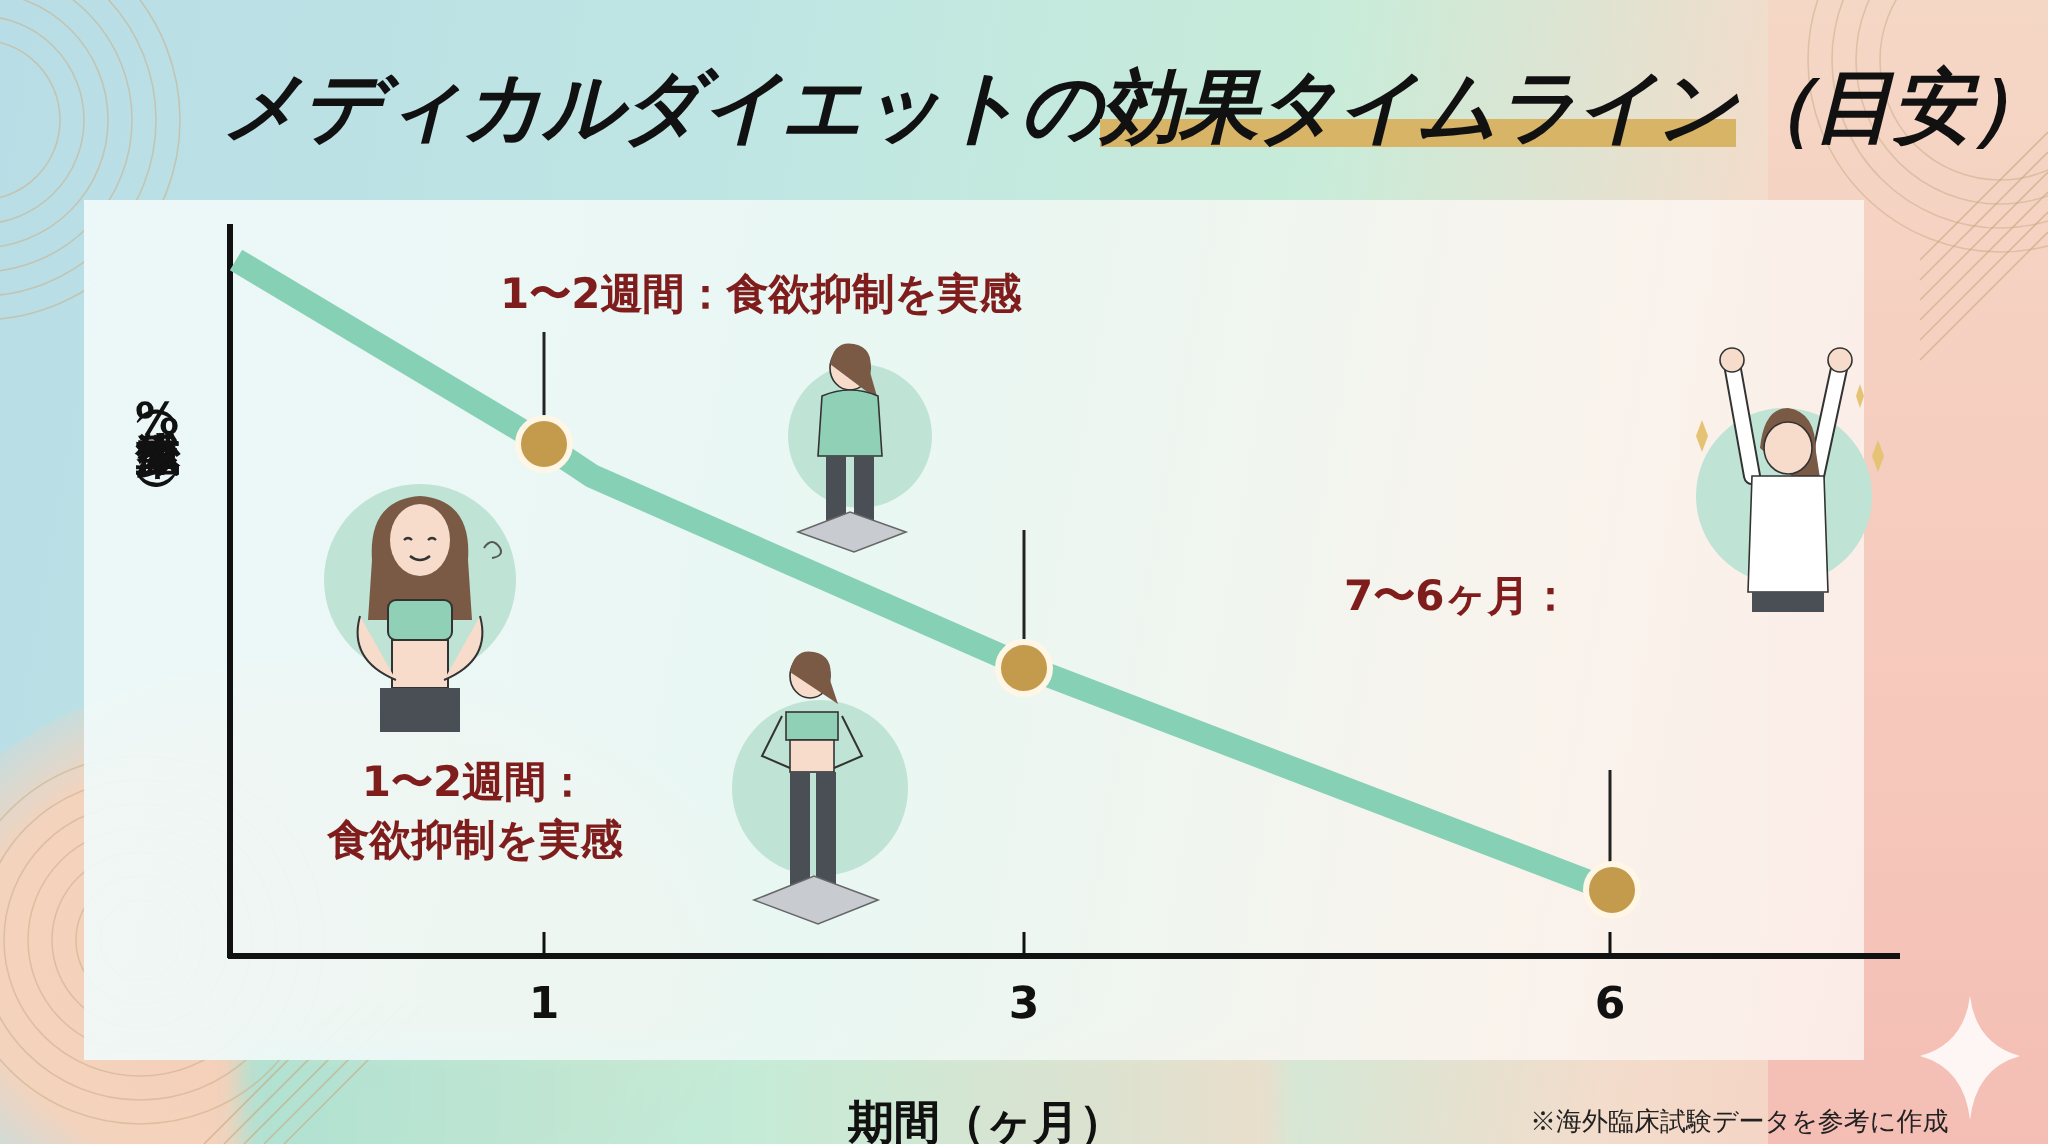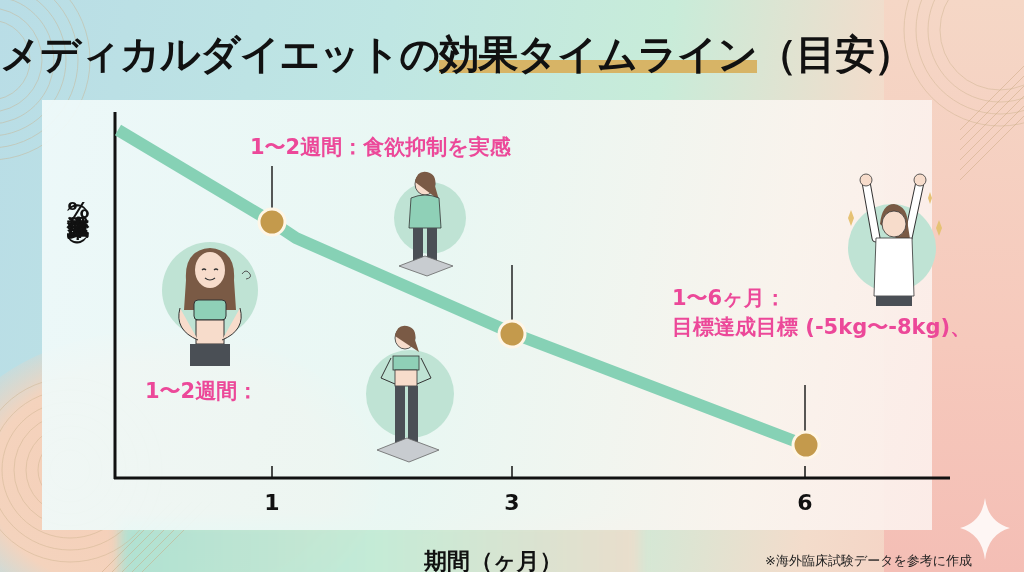--- a/index.html
+++ b/index.html
@@ -6,32 +6,32 @@
   body{width:1024px;height:572px;overflow:hidden;position:relative;
     font-family:"DejaVu Sans","Liberation Sans",sans-serif;
     background:linear-gradient(100deg,#b9dde6 0%,#bfe6e3 35%,#c8ecd9 60%,#f3dccb 80%,#f7c9bd 100%);}
   .bg-blob-left{position:absolute;left:-60px;top:330px;width:440px;height:300px;border-radius:50%;
     background:radial-gradient(ellipse at center,#f6cdb6 0%,#f4d3bd 55%,rgba(244,211,189,0) 75%);}
   .bg-blob-bottom{position:absolute;left:120px;top:520px;width:520px;height:120px;
     background:linear-gradient(90deg,#a9e3d5,#c6ecd6,#eddccb);filter:blur(6px);opacity:.9;}
   .bg-right{position:absolute;right:0;top:0;width:140px;height:572px;
     background:linear-gradient(180deg,#f5d7c6 0%,#f6c9bc 60%,#f4beb5 100%);}
   .deco{position:absolute;pointer-events:none;}
-  .title{position:absolute;left:0;top:24px;width:1024px;text-align:left;
-    font-size:40px;font-weight:900;letter-spacing:-1px;color:#111;line-height:60px;}
+  .title{position:absolute;left:0;top:24px;width:1024px;text-align:right;
+    font-size:40px;font-weight:900;letter-spacing:-1px;color:#111;line-height:60px;font-style:italic;}
   .title .hl{background:linear-gradient(180deg,rgba(0,0,0,0) 62%,#d7b466 62%,#d7b466 92%,rgba(0,0,0,0) 92%);}
   .panel{position:absolute;left:42px;top:100px;width:890px;height:430px;
     background:linear-gradient(100deg,rgba(240,250,250,.93) 0%,rgba(236,248,244,.93) 45%,rgba(250,244,238,.94) 80%,rgba(252,238,234,.94) 100%);}
   .chart{position:absolute;left:0;top:0;}
   .ylabel{position:absolute;left:62px;top:198px;width:30px;font-size:22px;font-weight:700;
     color:#111;line-height:27px;text-align:center;writing-mode:vertical-rl;text-orientation:upright;}
   .xtick{position:absolute;top:490px;font-size:22px;font-weight:700;color:#111;width:30px;text-align:center;}
   .xlabel{position:absolute;left:424px;top:546px;font-size:23px;font-weight:700;color:#111;}
-  .note{position:absolute;left:765px;top:552px;font-size:13px;color:#222;}
-  .ann{position:absolute;font-size:21px;font-weight:700;color:#ec4899;line-height:29px;white-space:nowrap;}
+  .note{position:absolute;left:765px;top:552px;font-size:13px;color:#222;font-family:Liberation Mono, monospace;}
+  .ann{position:absolute;font-size:21px;font-weight:700;color:#7f1d1d;line-height:29px;white-space:nowrap;}
   .fig{position:absolute;}
 </style>
 </head>
 <body>
 
 <div class="bg-blob-left"></div>
 <div class="bg-blob-bottom"></div>
 <div class="bg-right"></div>
 
 <svg class="deco" style="left:0;top:0" width="1024" height="572">
@@ -147,20 +147,20 @@
 
 <div class="xtick" style="left:257px">1</div>
 <div class="xtick" style="left:497px">3</div>
 <div class="xtick" style="left:790px">6</div>
 <div class="xlabel">期間（ヶ月）</div>
 
 <div class="ann" style="left:250px;top:133px">1〜2週間：食欲抑制を実感</div>
 <div class="ann" style="left:478px;top:198px">
 </div>
 <div class="ann" style="left:672px;top:284px">
-  <div>1〜6ヶ月：</div>
-  <div>目標達成目標 (-5kg〜-8kg)、</div>
+  <div>7〜6ヶ月：</div>
 </div>
-<div class="ann" style="left:145px;top:377px;text-align:left;width:185px">
+<div class="ann" style="left:145px;top:377px;text-align:center;width:185px">
   <div>1〜2週間：</div>
+  <div>食欲抑制を実感</div>
 </div>
 
 <div class="note">※海外臨床試験データを参考に作成</div>
 
 </body></html>

